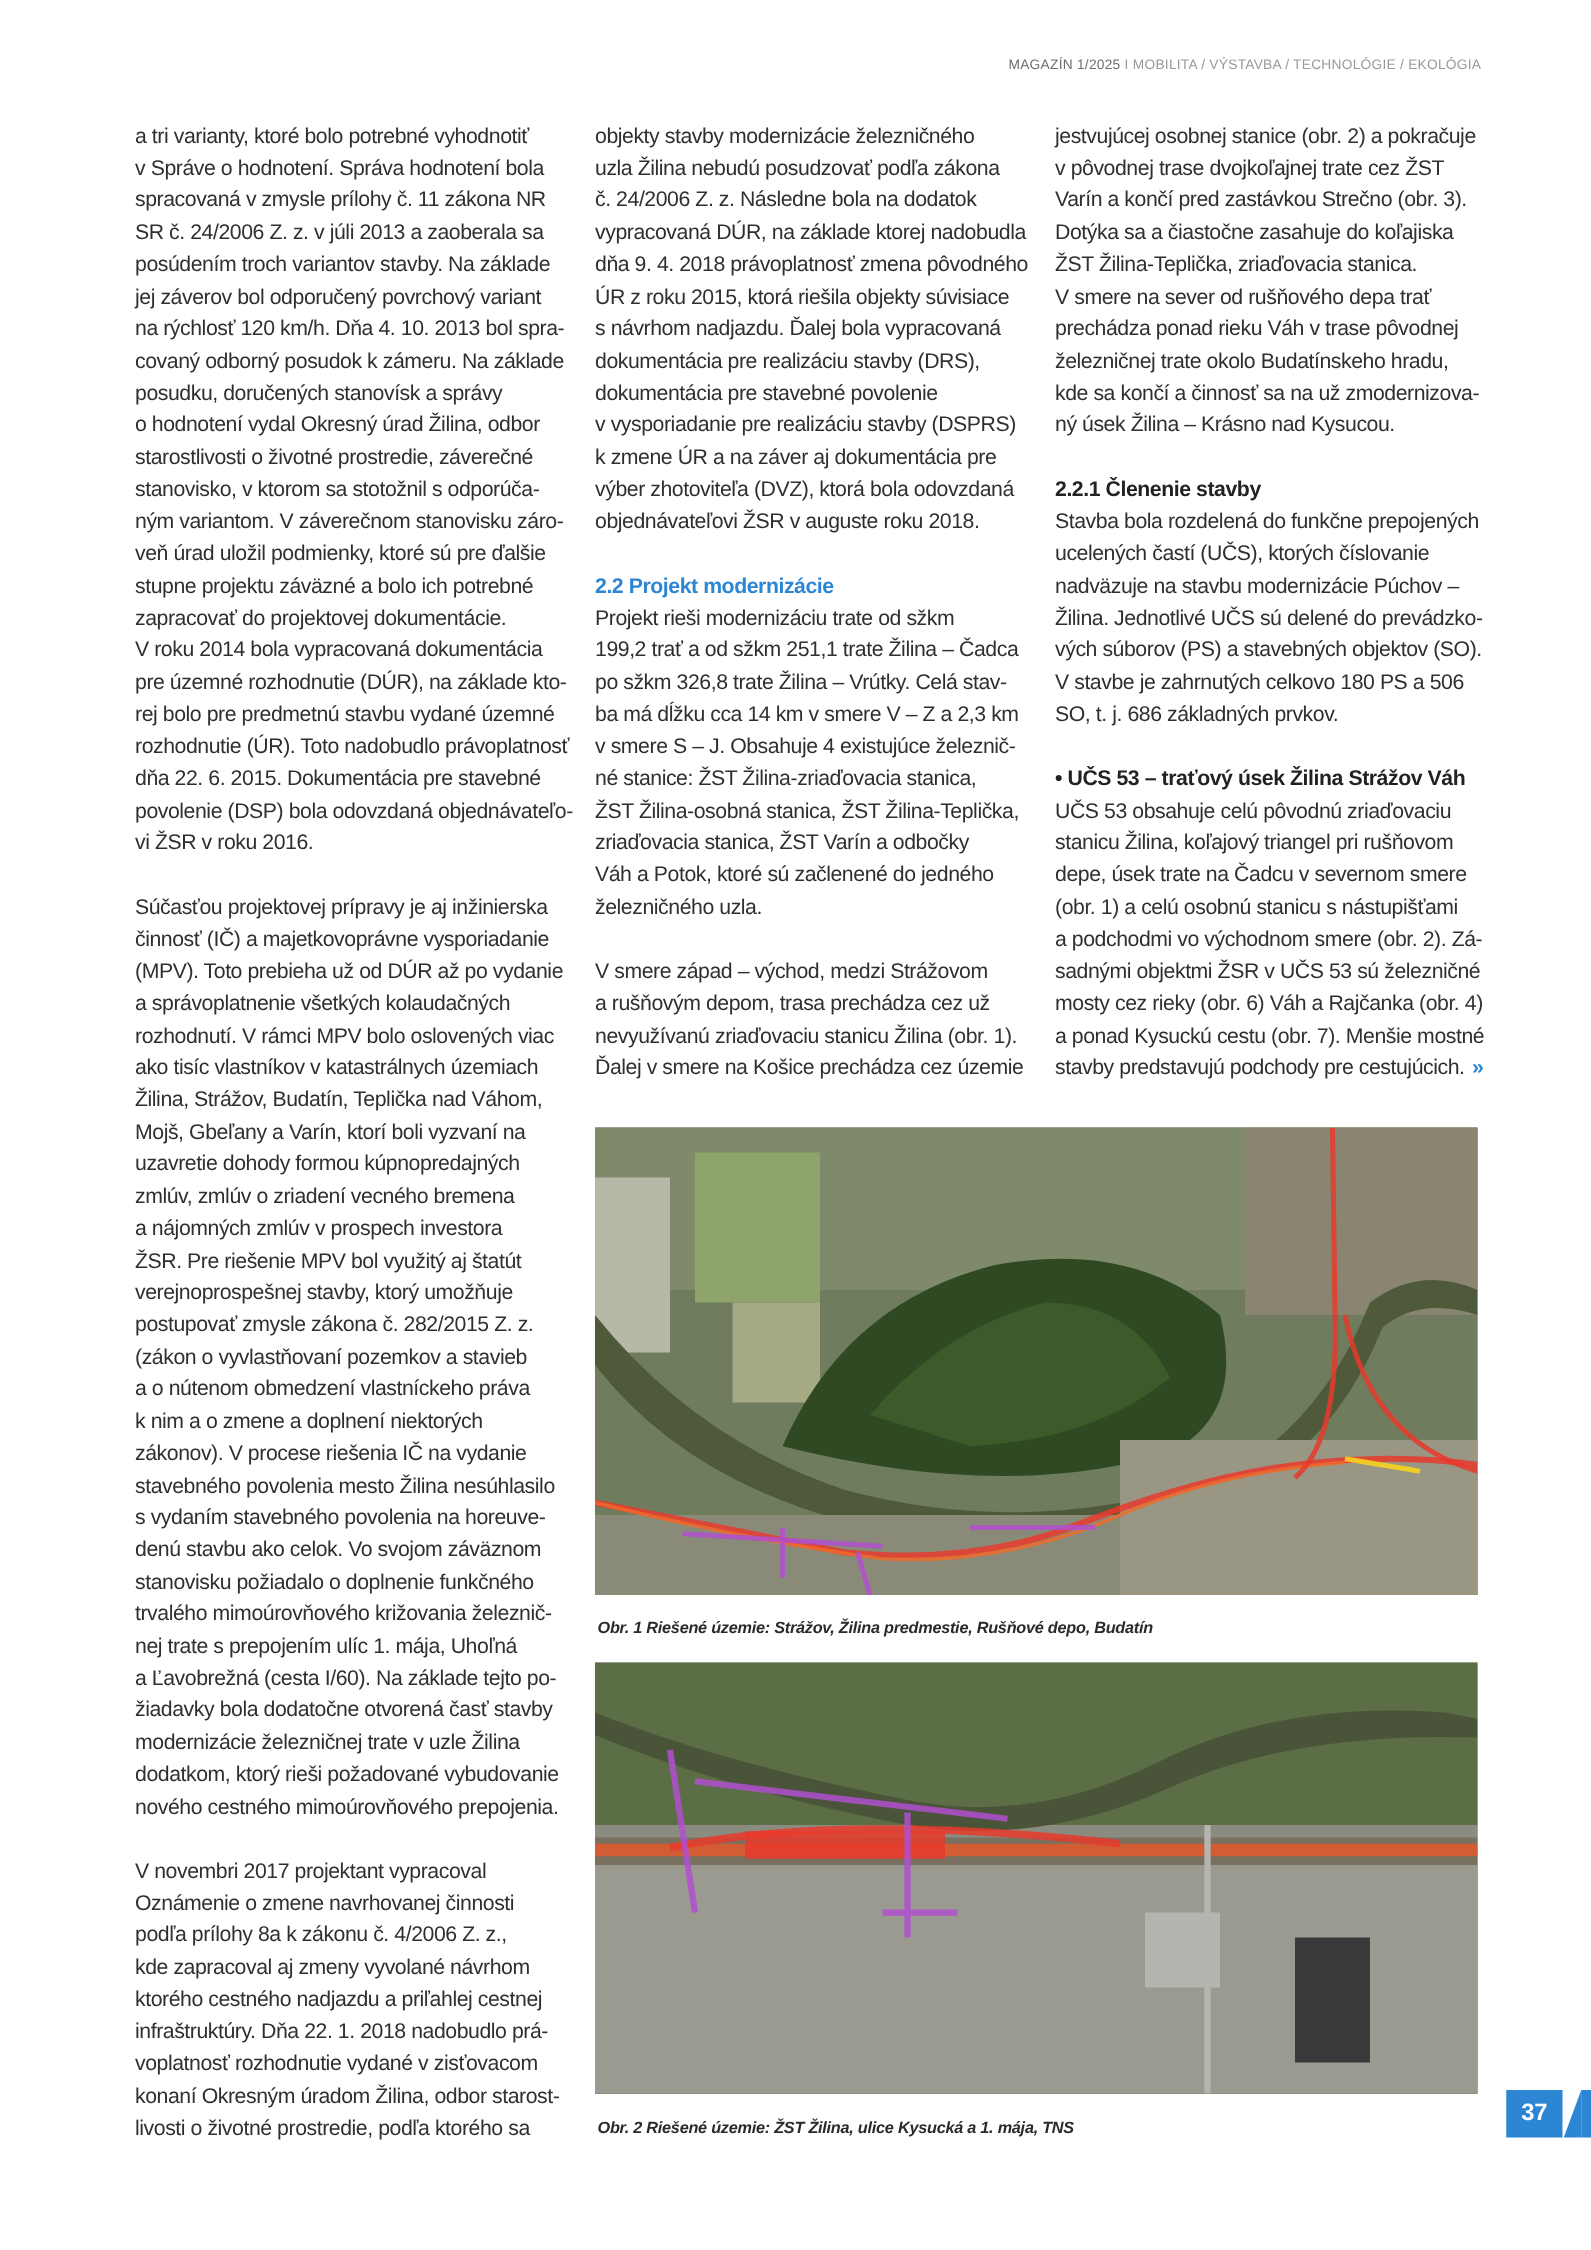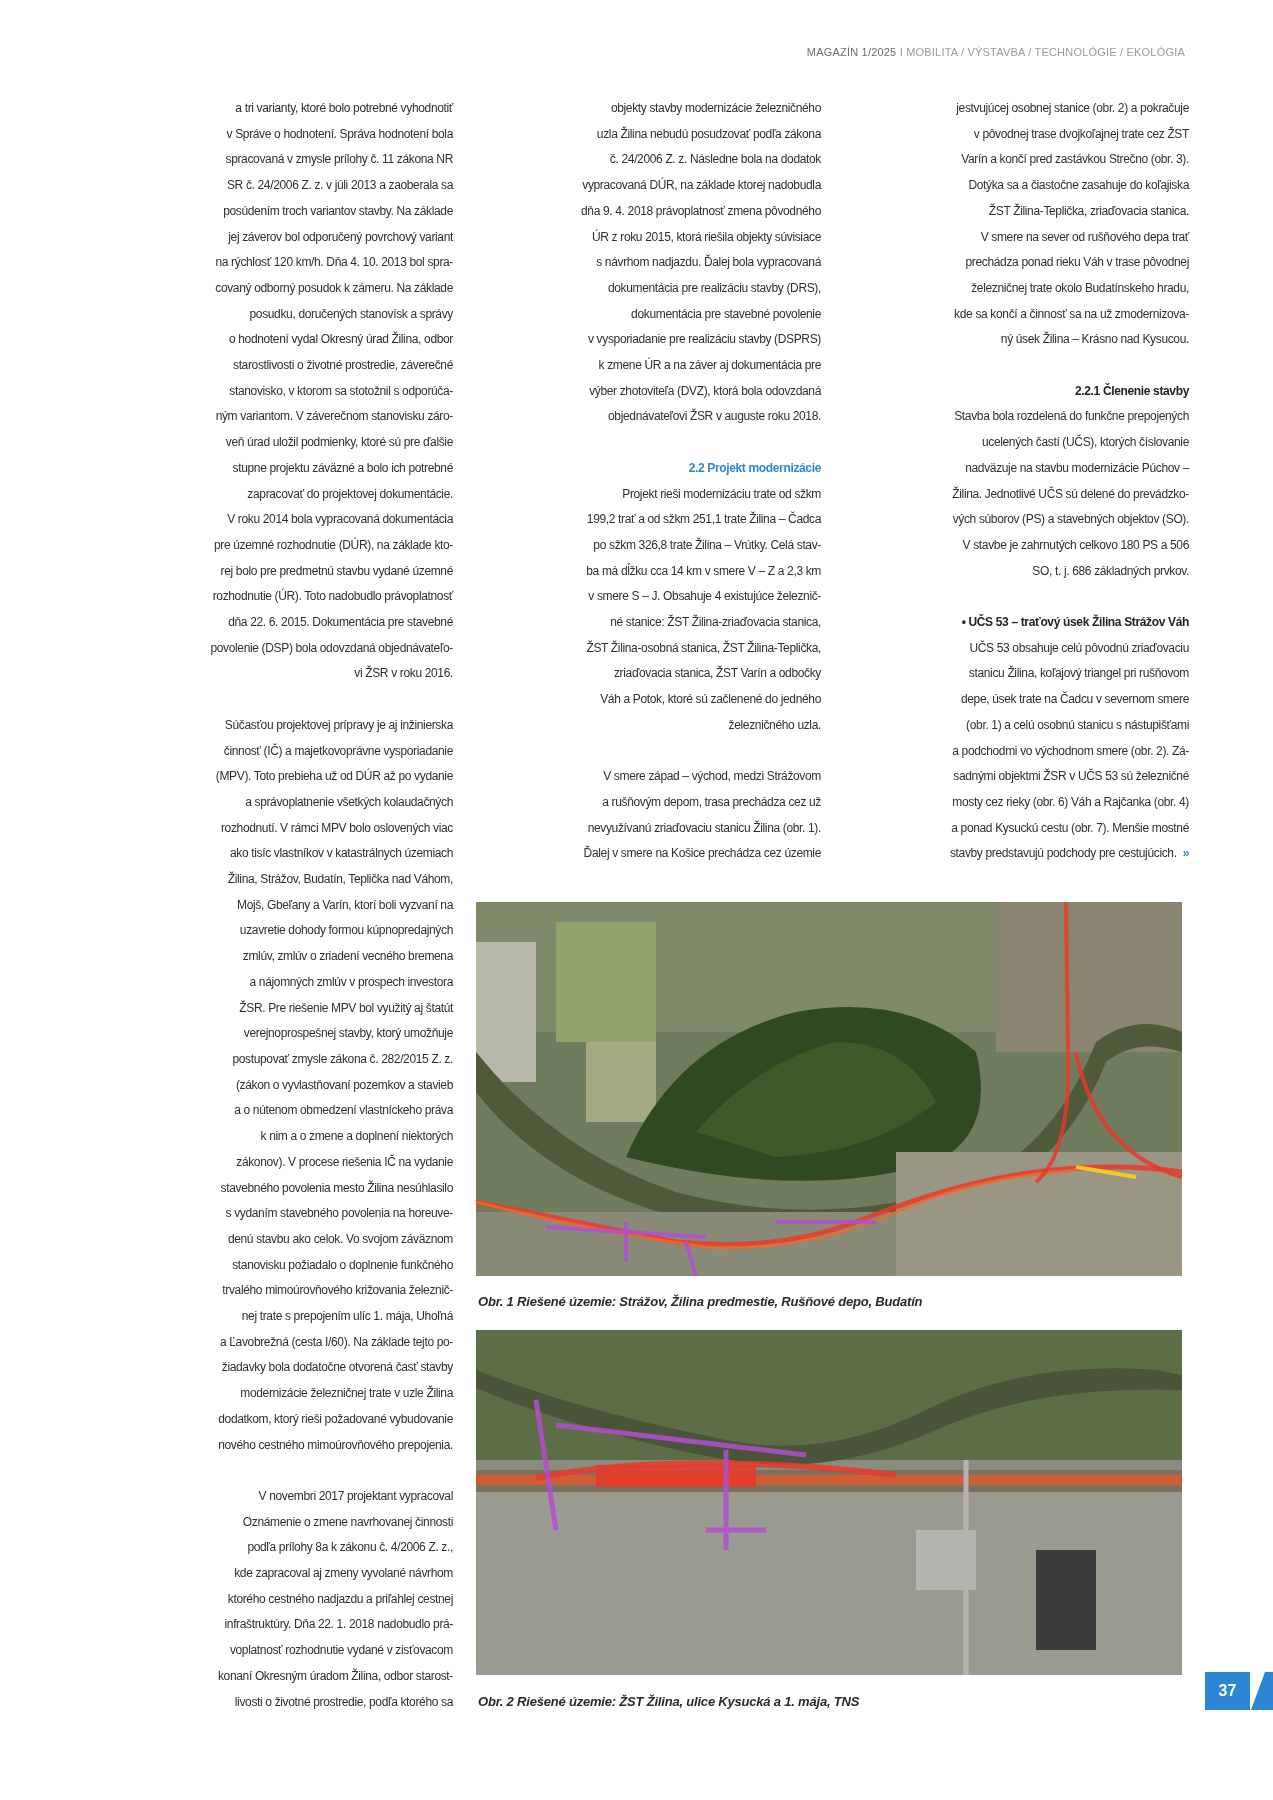--- a/index.html
+++ b/index.html
@@ -10,23 +10,22 @@
     }
     .header {
       position: absolute; top: 46px; right: 88px;
       font-family: "Liberation Sans", sans-serif; font-size: 11px;
       letter-spacing: 0.2px; color: #9a9a9a; white-space: nowrap;
     }
     .header .mag { color: #6e6e6e; margin-top: 38px; }
     .col {
       position: absolute; top: 96px;
       font-family: "Liberation Sans", sans-serif;
-      font-size: 12px; line-height: 25.7px; color: #2f2f2f;
+      font-size: 17px; line-height: 25.7px; color: #2f2f2f;
       letter-spacing: -0.35px;
-      text-align: right;
     }
     .col1 { left: 108px; width: 345px; }
     .col2 { left: 476px; width: 345px; }
     .col3 { left: 844px; width: 345px; }
     .col p { margin: 0; }
     .col .gap { height: 25.7px; }
     .line { display: block; white-space: nowrap; }
     .h-blue { color: #2d86d3; font-weight: bold; display: block; white-space: nowrap; }
     .h-dark { color: #222; font-weight: bold; display: block; white-space: nowrap; }
     .ref { font-weight: normal; color: #333; }
@@ -46,21 +45,21 @@
     .cap1 { top: 1294px; }
     .cap2 { top: 1694px; }
     .page-badge {
       position: absolute; left: 1205px; top: 1672px; width: 68px; height: 38px;
     }
     .page-badge .box {
       position: absolute; left: 0; top: 0; width: 45px; height: 38px; background: #2d86d3;
     }
     .page-badge .num {
       position: absolute; left: 0; top: 0; width: 45px; height: 38px; line-height: 38px;
-      text-align: center; color: #fff; font-weight: bold; font-size: 16px;
+      text-align: center; color: #fff; font-weight: bold; font-size: 19px;
       font-family: "Liberation Sans", sans-serif;
     }
     .page-badge .slash2 {
       position: absolute; left: 60px; top: 0; width: 8px; height: 38px; background: #2d86d3;
     }
     .page-badge .slash2::before {
       content: ""; position: absolute; left: -14px; top: 0; width: 0; height: 0;
       border-bottom: 38px solid #2d86d3; border-left: 14px solid transparent;
     }
   </style>

